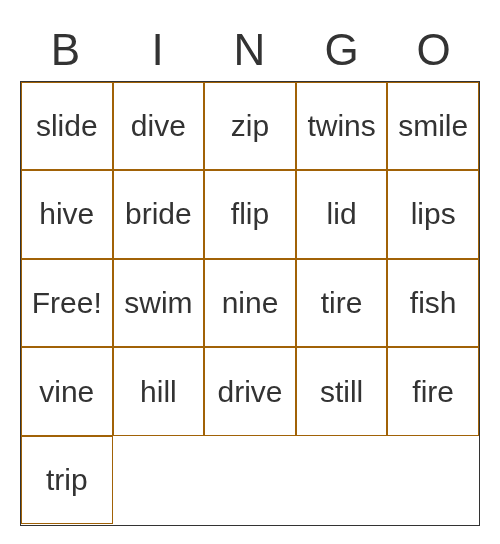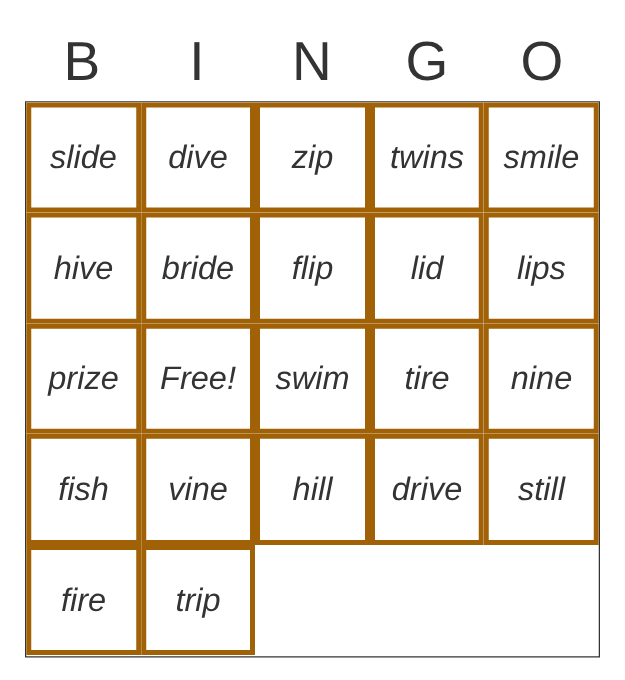--- a/index.html
+++ b/index.html
@@ -31,29 +31,28 @@
   }
   .grid {
     display: grid;
     grid-template-columns: repeat(5, 1fr);
     grid-template-rows: repeat(5, 1fr);
     border: 1px solid #333333;
     width: 100%;
     height: 445px;
   }
   .cell {
-    border: 4px solid #a16207;
+    border: 1px solid #a16207;
     display: flex;
     align-items: center;
     justify-content: center;
-    font-size: 26px;
+    font-size: 30px;
     color: #333333;
     user-select: none;
     background: #ffffff;
-    font-style: italic;
   }
 </style>
 </head>
 <body>
 
 <div class="card">
   <div class="header-row">
     <div class="header-cell">B</div>
     <div class="header-cell">I</div>
     <div class="header-cell">N</div>
@@ -66,26 +65,25 @@
     <div class="cell">zip</div>
     <div class="cell">twins</div>
 
     <div class="cell">smile</div>
     <div class="cell">hive</div>
     <div class="cell">bride</div>
     <div class="cell">flip</div>
     <div class="cell">lid</div>
 
     <div class="cell">lips</div>
-    <div class="cell">prize</div>
     <div class="cell">Free!</div>
     <div class="cell">swim</div>
+    <div class="cell">nine</div>
+
     <div class="cell">tire</div>
-
-    <div class="cell">nine</div>
     <div class="cell">fish</div>
     <div class="cell">vine</div>
 
     <div class="cell">hill</div>
     <div class="cell">drive</div>
     <div class="cell">still</div>
     <div class="cell">fire</div>
     <div class="cell">trip</div>
   </div>
 </div>

